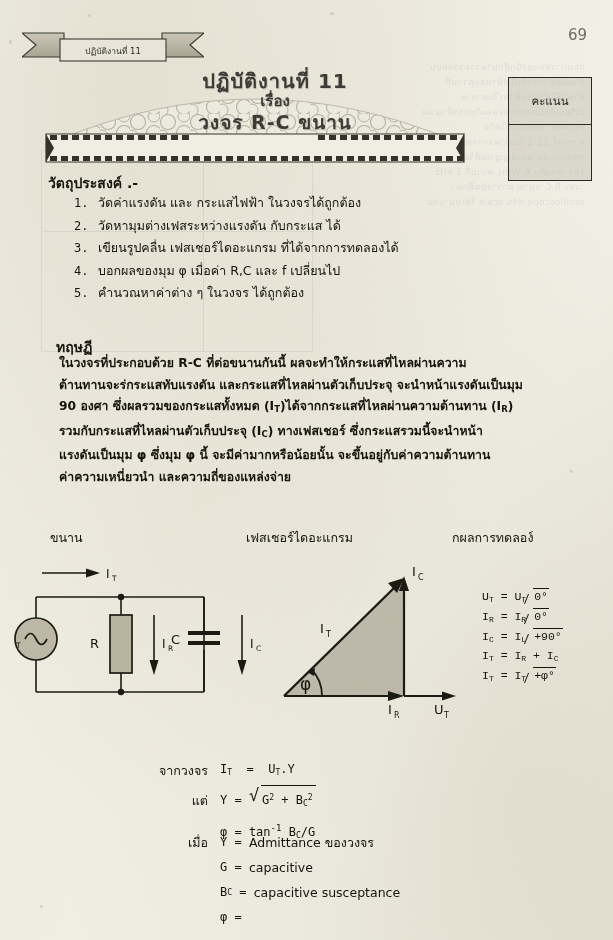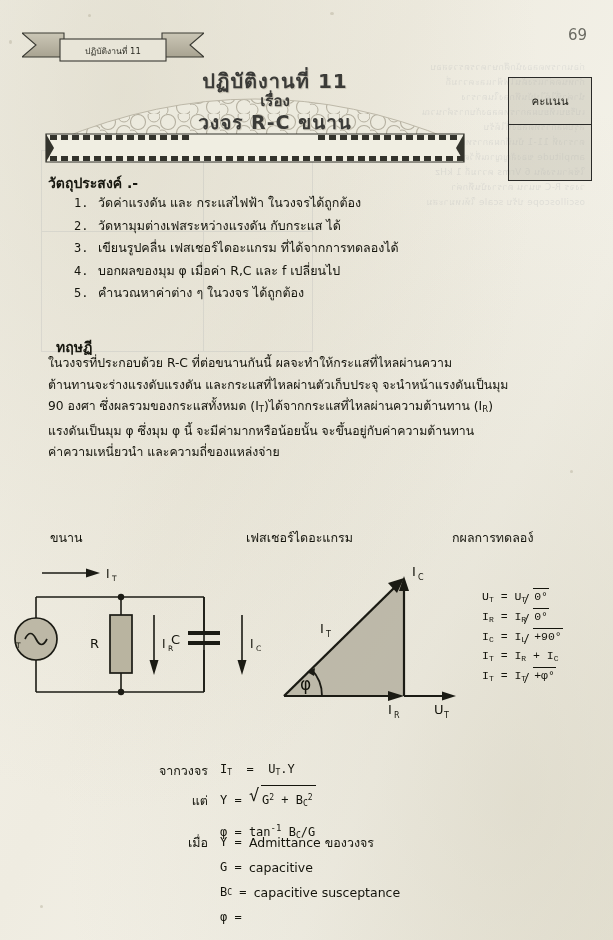--- a/index.html
+++ b/index.html
@@ -87,22 +87,22 @@
   .theory-head{left:56px;top:336px;}
 
   .obj-list{position:absolute;left:74px;top:192px;width:470px;}
   .obj-item{
     display:flex;font-size:12.5px;line-height:22.5px;color:#14140c;
     white-space:nowrap;
   }
   .obj-num{width:24px;font-family:"DejaVu Sans Mono",monospace;font-size:12px;}
 
   .theory-body{
-    position:absolute;left:48px;top:353px;width:540px;
-    font-size:12.3px;line-height:21.5px;color:#14140c;
+    position:absolute;left:59px;top:353px;width:540px;
+    font-size:12.3px;line-height:21.5px;color:#14140c;font-weight:bold;
   }
   .theory-body div{white-space:nowrap;}
   .sub{font-size:8.5px;vertical-align:-2px;}
 
   
   .colhead{position:absolute;top:528px;font-size:12.5px;color:#14140c;}
   .ch1{left:50px;}
   .ch2{left:246px;}
   .ch3{left:452px;}
 
@@ -311,22 +311,23 @@
     </div>
     <div class="obj-item">
       <span class="obj-num">5.</span>
       <span class="th">คำนวณหาค่าต่าง ๆ ในวงจร ได้ถูกต้อง</span>
     </div>
   </div>
 
   <div class="sec-head theory-head th">ทฤษฏี</div>
   <div class="theory-body th">
     <div>      ในวงจรที่ประกอบด้วย R-C ที่ต่อขนานกันนี้    ผลจะทำให้กระแสที่ไหลผ่านความ</div>
-    <div>ต้านทานจะร่างแรงดับแรงดัน   และกระแสที่ไหลผ่านตัวเก็บประจุ   จะนำหน้าแรงดันเป็นมุม</div>
+    <div>ต้านทานจะร่กระแสทับแรงดัน   และกระแสที่ไหลผ่านตัวเก็บประจุ   จะนำหน้าแรงดันเป็นมุม</div>
     <div>90 องศา   ซึ่งผลรวมของกระแสทั้งหมด (I<span class="sub">T</span>)ได้จากกระแสที่ไหลผ่านความต้านทาน (I<span class="sub">R</span>)</div>
+    <div>รวมกับกระแสที่ไหลผ่านตัวเก็บประจุ  (I<span class="sub">C</span>)  ทางเฟสเชอร์   ซึ่งกระแสรวมนี้จะนำหน้า</div>
     <div>แรงดันเป็นมุม  φ  ซึ่งมุม  φ  นี้  จะมีค่ามากหรือน้อยนั้น   จะขึ้นอยู่กับค่าความต้านทาน</div>
     <div>ค่าความเหนี่ยวนำ  และความถี่ของแหล่งจ่าย</div>
   </div>
 
   <div class="colhead ch1 th">ขนาน</div>
   <div class="colhead ch2 th">เฟสเชอร์ไดอะแกรม</div>
   <div class="colhead ch3 th">กผลการทดลอง์</div>
 
   <svg class="fig circuit" width="270" height="160" viewBox="0 0 270 160">
     <g stroke="#1b1b14" stroke-width="1.6" fill="none">

